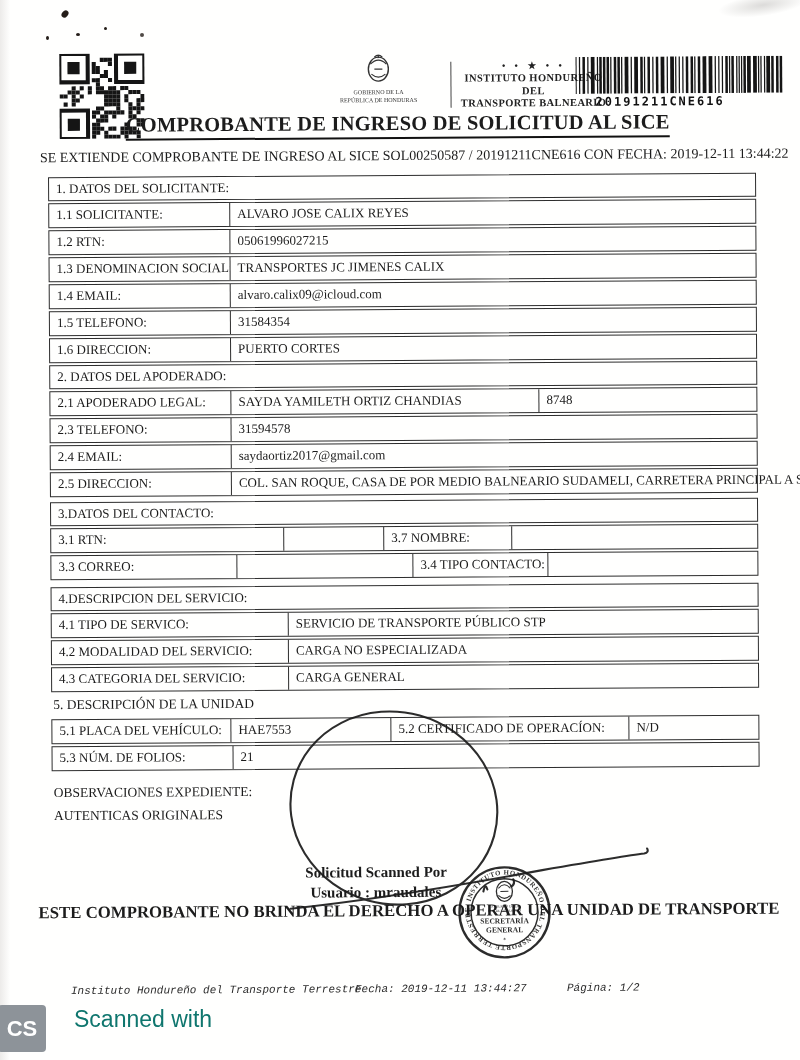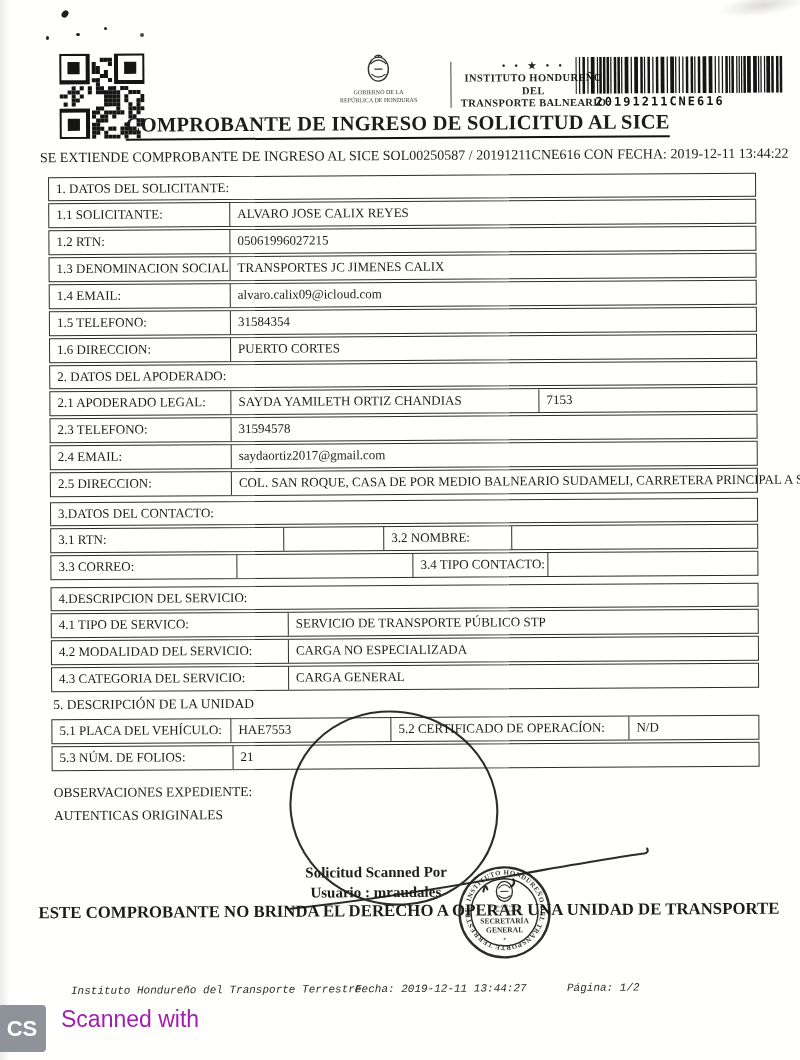--- a/index.html
+++ b/index.html
@@ -66,22 +66,22 @@
 
   .footline{ position:absolute; left:0; top:983px; width:800px;
     font-family:"Liberation Mono", monospace; font-style:italic; font-size:11px; color:#2a2a2a; z-index:2; }
   .footline .f1{ position:absolute; left:68px; }
   .footline .f2{ position:absolute; left:352px; }
   .footline .f3{ position:absolute; left:540px;margin-left:24px; }
 
   .cs-box{ position:absolute; left:-2px; top:1005px; width:48px; height:47px; background:#8d9399;
     border-radius:4px; color:#fff; font-family:"Liberation Sans", sans-serif; font-weight:bold;
     font-size:22px; display:flex; align-items:center; justify-content:center; z-index:7; }
-  .cs-line1{ position:absolute; left:61px; top:1006px; font-family:"Liberation Sans", sans-serif;
-    font-size:23px; color:#a21caf; z-index:7; }
+  .cs-line1{ position:absolute; left:74px; top:1006px; font-family:"Liberation Sans", sans-serif;
+    font-size:23px; color:#0f766e; z-index:7; }
   .cs-line2{ position:absolute; left:58px; top:1031px; font-family:"Liberation Sans", sans-serif;
     font-size:23px; color:#bdc2c6; z-index:7; }
 </style>
 </head>
 <body>
 
 <div class="page">
 
   <div class="smudge-tr"></div>
   <div class="speck" style="left:62px;top:10px;width:6px;height:8px;transform:rotate(40deg);"></div>
@@ -329,42 +329,42 @@
         <div class="cell">1.6 DIRECCION:</div>
         <div class="cell">PUERTO CORTES</div>
       </div>
     </div>
 
     <div class="sec" style="top:363px;">
       <div class="hrow">2. DATOS DEL APODERADO:</div>
       <div class="trow g2a">
         <div class="cell">2.1 APODERADO LEGAL:</div>
         <div class="cell">SAYDA YAMILETH ORTIZ CHANDIAS</div>
-        <div class="cell">7153</div>
+        <div class="cell">8748</div>
       </div>
       <div class="trow g1">
         <div class="cell">2.3 TELEFONO:</div>
         <div class="cell">31594578</div>
       </div>
       <div class="trow g1">
         <div class="cell">2.4 EMAIL:</div>
         <div class="cell">saydaortiz2017@gmail.com</div>
       </div>
       <div class="trow g1">
         <div class="cell">2.5 DIRECCION:</div>
         <div class="cell ovf">COL. SAN ROQUE, CASA DE POR MEDIO BALNEARIO SUDAMELI, CARRETERA PRINCIPAL A SA</div>
       </div>
     </div>
 
     <div class="sec" style="top:500px;">
       <div class="hrow">3.DATOS DEL CONTACTO:</div>
       <div class="trow g3a">
         <div class="cell">3.1 RTN:</div>
         <div class="cell"></div>
-        <div class="cell">3.2 NOMBRE:</div>
+        <div class="cell">3.7 NOMBRE:</div>
         <div class="cell"></div>
       </div>
       <div class="trow g3b">
         <div class="cell">3.3 CORREO:</div>
         <div class="cell"></div>
         <div class="cell">3.4 TIPO CONTACTO:</div>
         <div class="cell"></div>
       </div>
     </div>
 

